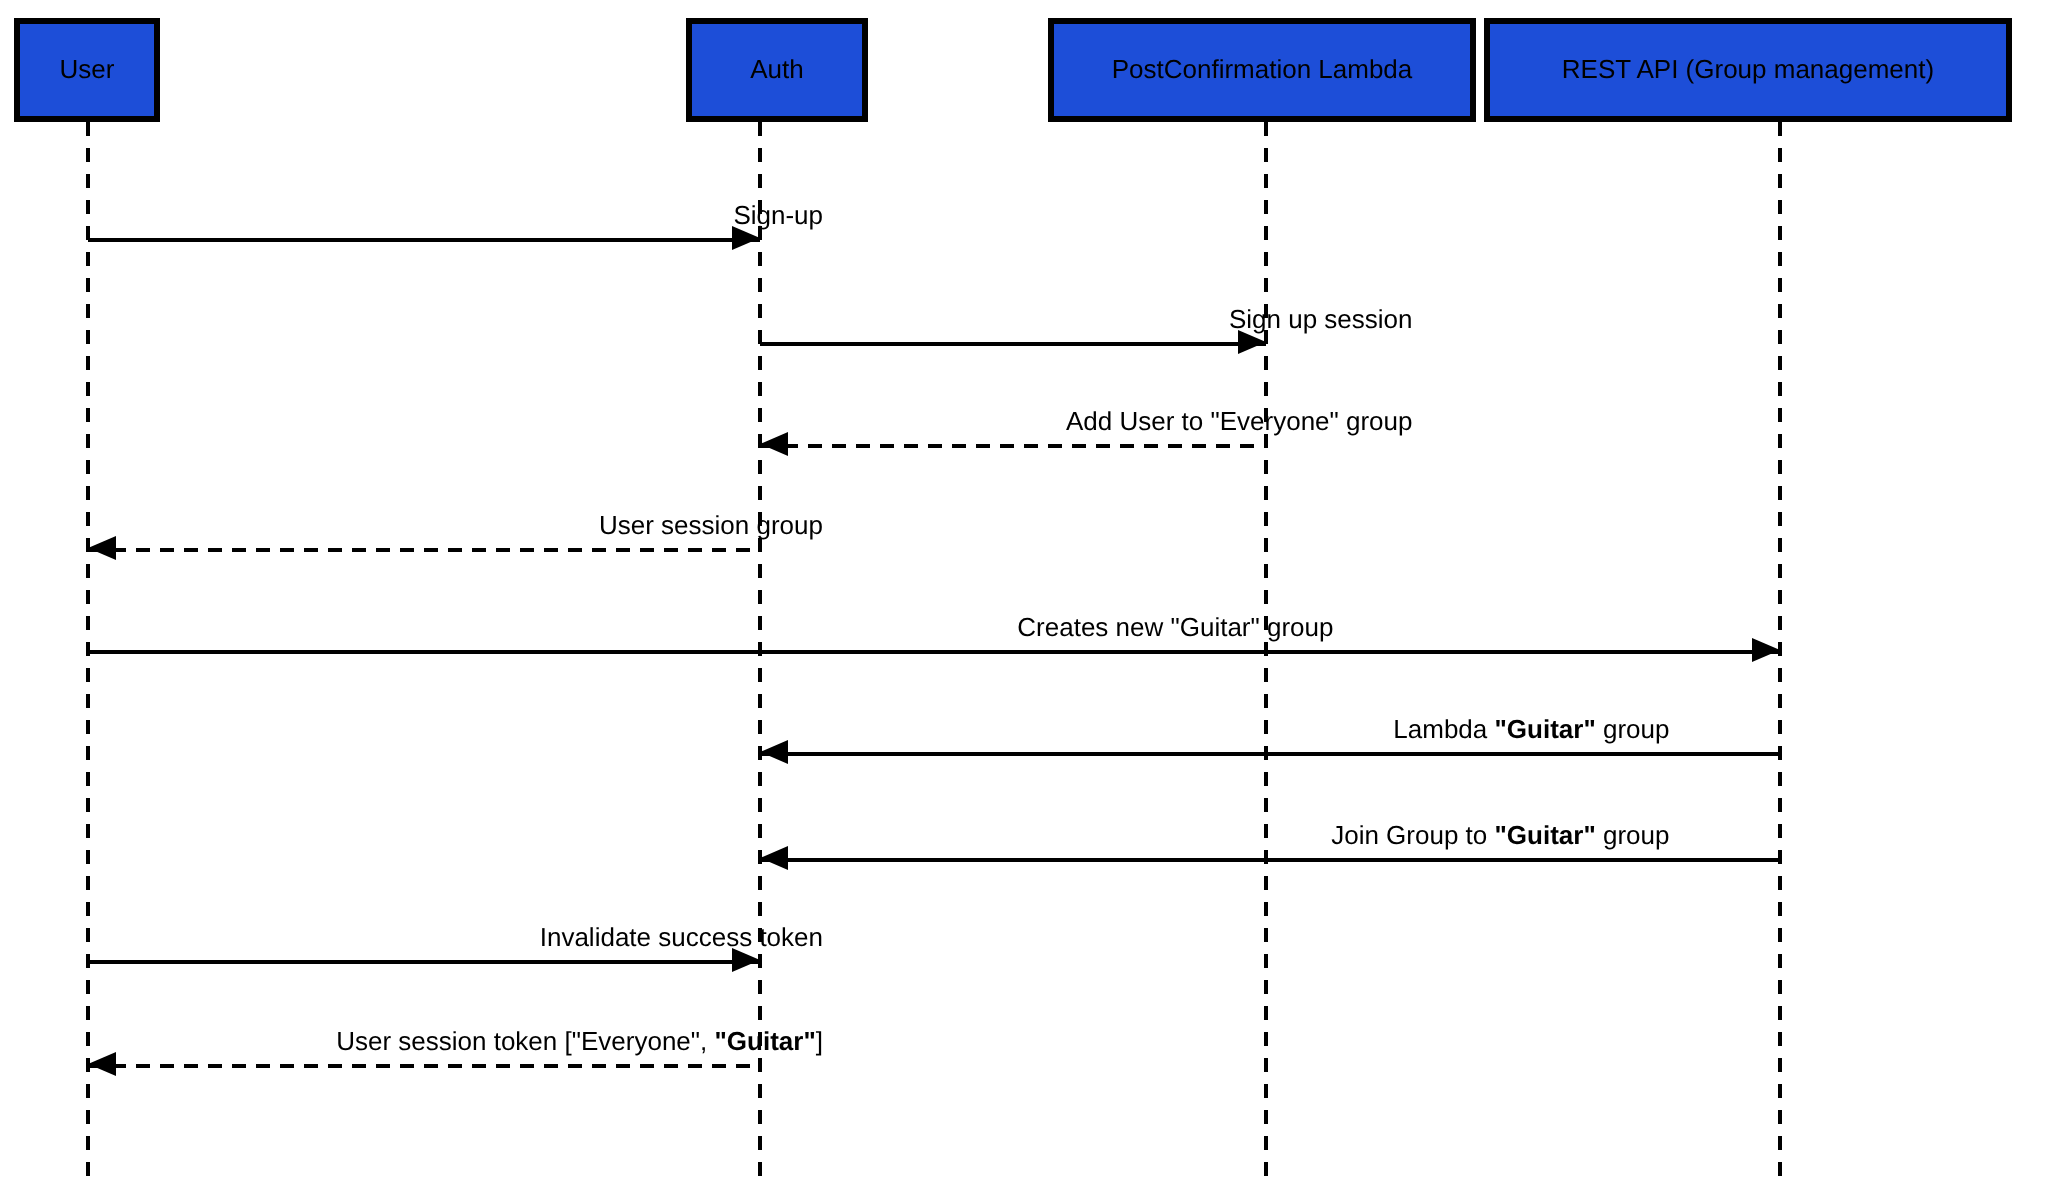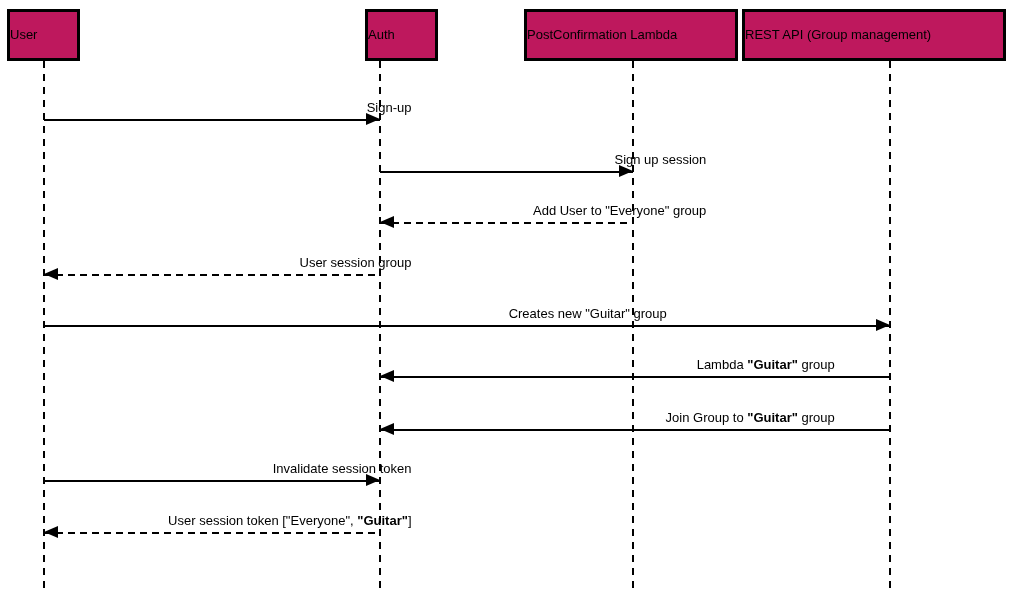--- a/index.html
+++ b/index.html
@@ -15,24 +15,24 @@
     font-family: "Liberation Sans", sans-serif;
     color: #000000;
     overflow: hidden;
   }
   .actor-box {
     position: absolute;
     top: 9px;
     height: 52px;
     box-sizing: border-box;
     border: 3px solid #000000;
-    background: #be185d;
+    background: #1d4ed8;
     display: flex;
     align-items: center;
-    justify-content: flex-start;
+    justify-content: center;
     z-index: 3;
   }
   .actor-label {
     font-size: 13px;
     line-height: 1.1;
     white-space: nowrap;
     color: #000000;
   }
   .lifeline {
     position: absolute;
@@ -96,21 +96,21 @@
 <body>
 
 <div class="stage">
     <div>
     <div class="actor-box" style="left: 7px; width: 73px;">
       <span class="actor-label">User</span>
     </div>
     <div class="lifeline" style="left: 42.5px;"></div>
   </div>
     <div>
-    <div class="actor-box" style="left: 343px; width: 73px; margin-left: 22px;">
+    <div class="actor-box" style="left: 343px; width: 91px;">
       <span class="actor-label">Auth</span>
     </div>
     <div class="lifeline" style="left: 378.5px;"></div>
   </div>
     <div>
     <div class="actor-box" style="left: 524px; width: 214px;">
       <span class="actor-label">PostConfirmation Lambda</span>
     </div>
     <div class="lifeline" style="left: 632px;"></div>
   </div>
@@ -151,20 +151,20 @@
     <div class="message-label" style="left: 434.75px; top: 356px;"><span>Lambda </span><span class="bold">"Guitar"</span><span> group</span></div>
   </div>
     <div>
     <div class="message-line solid" style="left: 379.5px; width: 510.5px; top: 429px;"></div>
     <div class="arrowhead left" style="top: 423px; left: 379.5px;"></div>
     <div class="message-label" style="left: 434.75px; top: 409px;"><span>Join Group to </span><span class="bold">"Guitar"</span><span> group</span></div>
   </div>
     <div>
     <div class="message-line solid" style="left: 43.5px; width: 336px; top: 480px;"></div>
     <div class="arrowhead right" style="top: 474px; left: 365.5px;"></div>
-    <div class="message-label" style="left: 11.5px; top: 460px;"><span>Invalidate session token</span></div>
+    <div class="message-label" style="left: 11.5px; top: 460px;"><span>Invalidate success token</span></div>
   </div>
     <div>
     <div class="message-line dashed" style="left: 43.5px; width: 336px; top: 532px;"></div>
     <div class="arrowhead left" style="top: 526px; left: 43.5px;"></div>
     <div class="message-label" style="left: 11.5px; top: 512px;"><span>User session token ["Everyone", </span><span class="bold">"Guitar"</span><span>]</span></div>
   </div>
   </div>
 
 </body></html>

